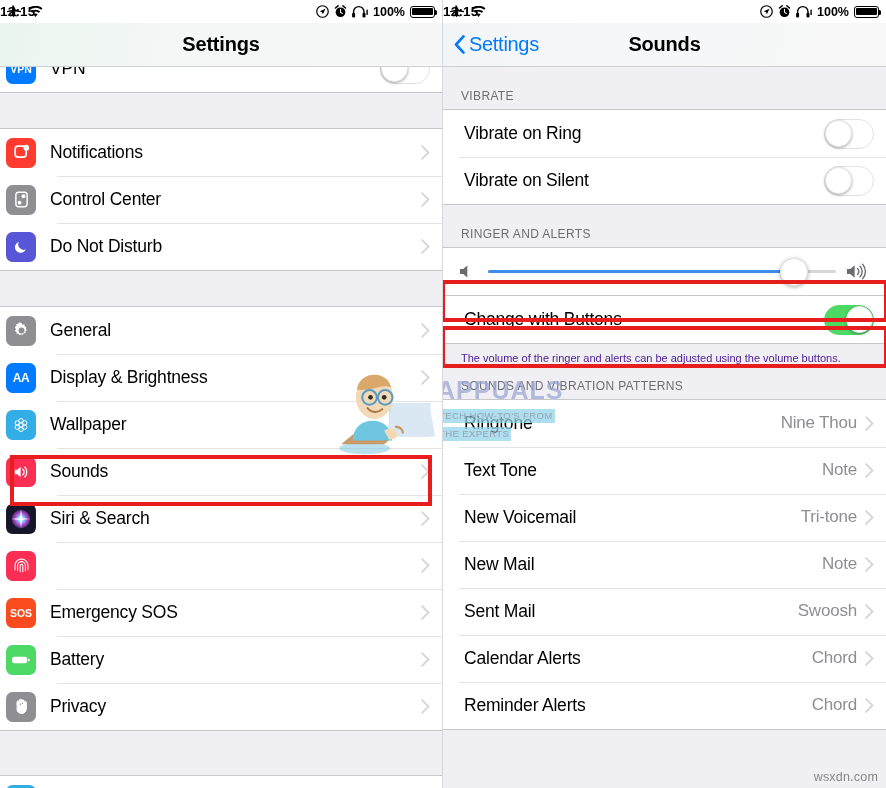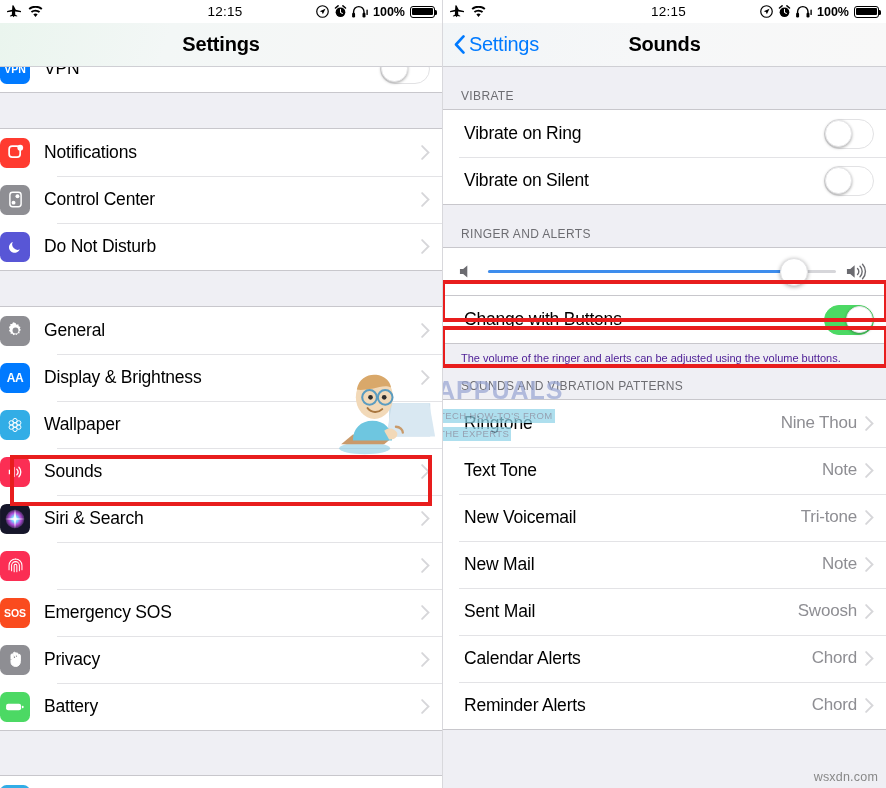--- a/index.html
+++ b/index.html
@@ -13,22 +13,22 @@
   .phone.left { border-right: 1px solid #d8d8dc; }
 
   
   .statusbar {
     height: 23px; display: flex; align-items: center;
     padding: 0 7px; font-size: 13px; font-weight: bold; color: #000;
     background: #ffffff; position: relative;
   }
   .sb-left { display: flex; align-items: center; gap: 6px; }
   .sb-center {
-    position: absolute; left: 0; right: 0; text-align: center;
-    font-size: 13.5px; font-weight: normal; letter-spacing: 0.2px; margin-left: 8px;
+    position: absolute; left: 0; right: 0; text-align: left;
+    font-size: 13.5px; font-weight: bold; letter-spacing: 0.2px;
   }
   .sb-right {
     margin-left: auto; display: flex; align-items: center; gap: 5px;
     font-size: 12.5px; font-weight: bold;
   }
   .batt {
     width: 25px; height: 12px; border: 1.4px solid #000; border-radius: 3px;
     position: relative; padding: 1.3px;
   }
   .batt::after {
@@ -56,21 +56,21 @@
   .chev-back { width:11px; height:19px; display:block; }
 
   
   .body { height: 721px; background:#efeff4; overflow:hidden; position:relative; }
 
   .group { background:#fff; border-top:1px solid #c8c7cc; border-bottom:1px solid #c8c7cc; }
   .gap { height:35px; background:#efeff4; }
   .gap.lg { height:44px; }
 
   .row {
-    height:47px; display:flex; align-items:center; padding-left:0;
+    height:47px; display:flex; align-items:center; padding-left:6px;
     background:#fff; position:relative; cursor:pointer;
   }
   .row + .row::before {
     content:""; position:absolute; left:57px; right:0; top:0; height:1px; background:#e3e3e6;
   }
   .row.noicon + .row.noicon::before { left:16px; }
   .row.noicon { padding-left:21px; }
 
   .ico {
     width:30px; height:30px; border-radius:6.5px; margin-right:14px;
@@ -353,40 +353,40 @@
         <div class="row">
           <span class="ico" style="background:#fa4b1e; font-size:10.5px;">SOS</span>
           <span class="label">Emergency SOS</span>
           <div class="right-side">
             <svg class="chev" viewBox="0 0 10 17">
                 <path d="M1.2 1.2 8.4 8.5l-7.2 7.3" fill="none" stroke="#b6b6bb" stroke-width="2.1" stroke-linecap="round"></path>
               </svg>
           </div>
         </div>
         <div class="row">
-          <span class="ico" style="background:#8e8e93;">
-            <svg width="17" height="18" viewBox="0 0 18 20">
-                <path d="M4 9.2V4.6a1.3 1.3 0 0 1 2.6 0v3.8m0-4.2V2.7a1.3 1.3 0 0 1 2.6 0v5.3m0-4.6a1.3 1.3 0 0 1 2.6 0v4.8m0-3.1a1.3 1.3 0 0 1 2.6 0v6.5c0 3.3-2.3 5.6-5.2 5.6s-5.2-2-5.2-4.6V9.6" fill="#fff" stroke="#fff" stroke-width="1.1" stroke-linejoin="round"></path>
-              </svg>
-          </span>
-          <span class="label">Privacy</span>
-          <div class="right-side">
-            <svg class="chev" viewBox="0 0 10 17">
-                <path d="M1.2 1.2 8.4 8.5l-7.2 7.3" fill="none" stroke="#b6b6bb" stroke-width="2.1" stroke-linecap="round"></path>
-              </svg>
-          </div>
-        </div>
-        <div class="row">
           <span class="ico" style="background:#4cd964;">
             <svg width="20" height="12" viewBox="0 0 22 12">
                 <rect x="1.2" y="2.4" width="16.5" height="7.2" rx="2.3" fill="#fff"></rect>
                 <rect x="18.6" y="4.6" width="1.8" height="2.8" rx=".8" fill="#fff"></rect>
               </svg>
           </span>
           <span class="label">Battery</span>
+          <div class="right-side">
+            <svg class="chev" viewBox="0 0 10 17">
+                <path d="M1.2 1.2 8.4 8.5l-7.2 7.3" fill="none" stroke="#b6b6bb" stroke-width="2.1" stroke-linecap="round"></path>
+              </svg>
+          </div>
+        </div>
+        <div class="row">
+          <span class="ico" style="background:#8e8e93;">
+            <svg width="17" height="18" viewBox="0 0 18 20">
+                <path d="M4 9.2V4.6a1.3 1.3 0 0 1 2.6 0v3.8m0-4.2V2.7a1.3 1.3 0 0 1 2.6 0v5.3m0-4.6a1.3 1.3 0 0 1 2.6 0v4.8m0-3.1a1.3 1.3 0 0 1 2.6 0v6.5c0 3.3-2.3 5.6-5.2 5.6s-5.2-2-5.2-4.6V9.6" fill="#fff" stroke="#fff" stroke-width="1.1" stroke-linejoin="round"></path>
+              </svg>
+          </span>
+          <span class="label">Privacy</span>
           <div class="right-side">
             <svg class="chev" viewBox="0 0 10 17">
                 <path d="M1.2 1.2 8.4 8.5l-7.2 7.3" fill="none" stroke="#b6b6bb" stroke-width="2.1" stroke-linecap="round"></path>
               </svg>
           </div>
         </div>
       </div>
 
       <div class="gap lg"></div>
 

